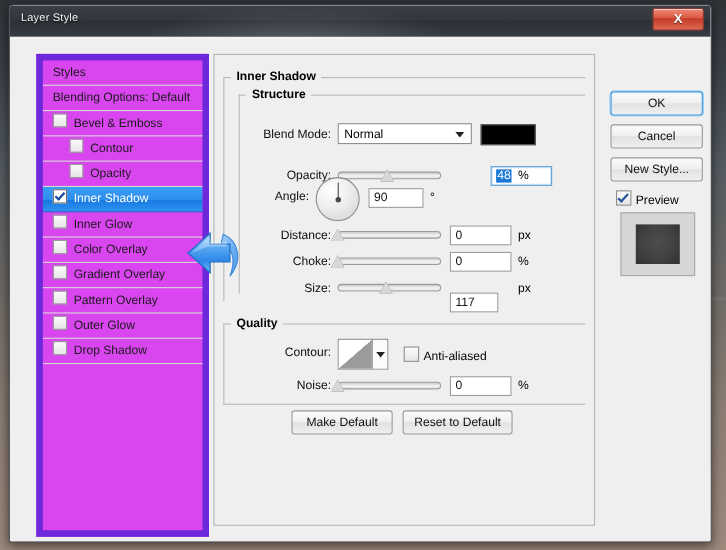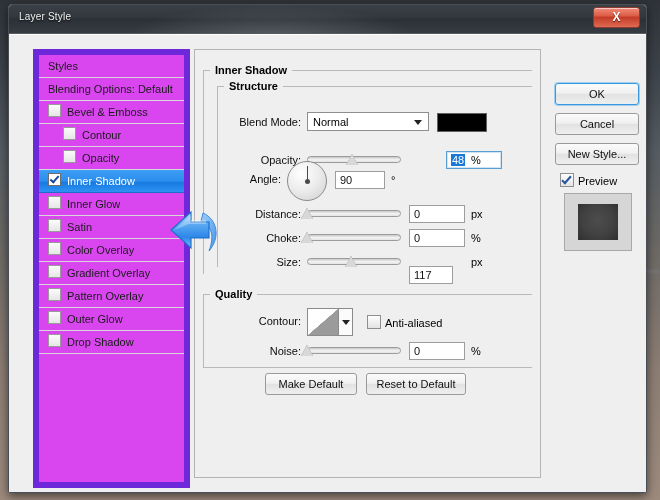--- a/index.html
+++ b/index.html
@@ -457,21 +457,20 @@
       </div>
       <div class="style-row header">
         <span>Blending Options: Default</span>
       </div>
       <div id="style-rows">
           <div class="style-row"><span class="cb"></span><span>Bevel &amp; Emboss</span></div>
           <div class="style-row indent"><span class="cb"></span><span>Contour</span></div>
           <div class="style-row indent"><span class="cb"></span><span>Opacity</span></div>
           <div class="style-row selected"><span class="cb checked"></span><span>Inner Shadow</span></div>
           <div class="style-row"><span class="cb"></span><span>Inner Glow</span></div>
-          <div class="style-row"><span class="cb"></span><span>Satin</span></div>
           <div class="style-row"><span class="cb"></span><span>Color Overlay</span></div>
           <div class="style-row"><span class="cb"></span><span>Gradient Overlay</span></div>
           <div class="style-row"><span class="cb"></span><span>Pattern Overlay</span></div>
           <div class="style-row"><span class="cb"></span><span>Outer Glow</span></div>
           <div class="style-row"><span class="cb"></span><span>Drop Shadow</span></div>
         </div>
     </div>
 
     <div id="arrow-annotation">
       <svg width="56" height="62" viewBox="0 0 56 62">

